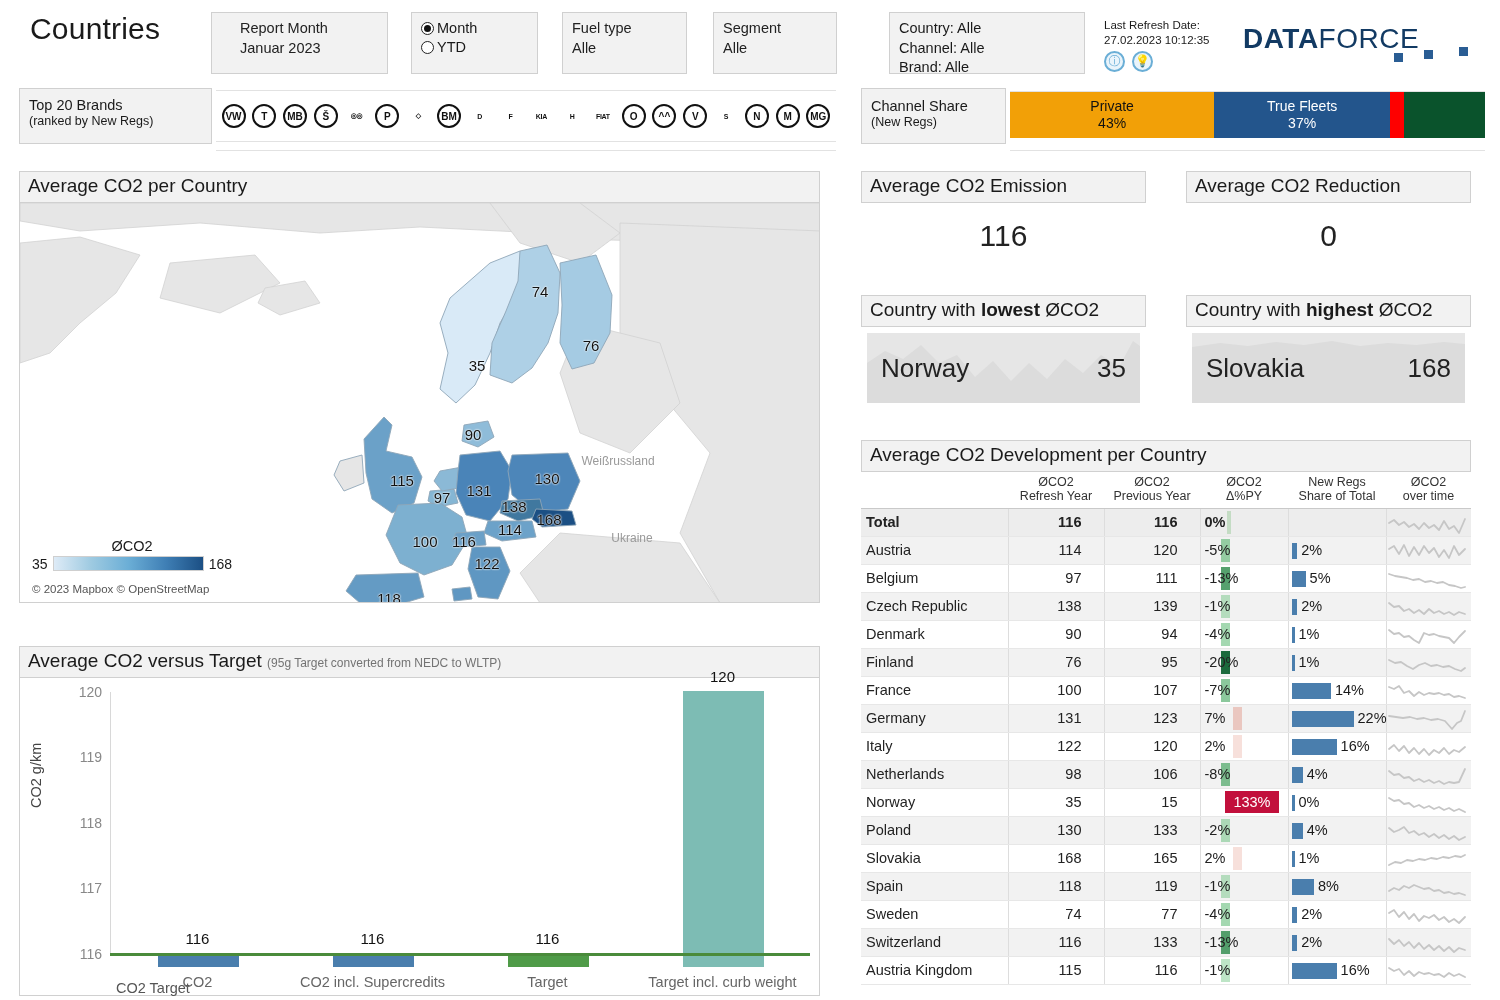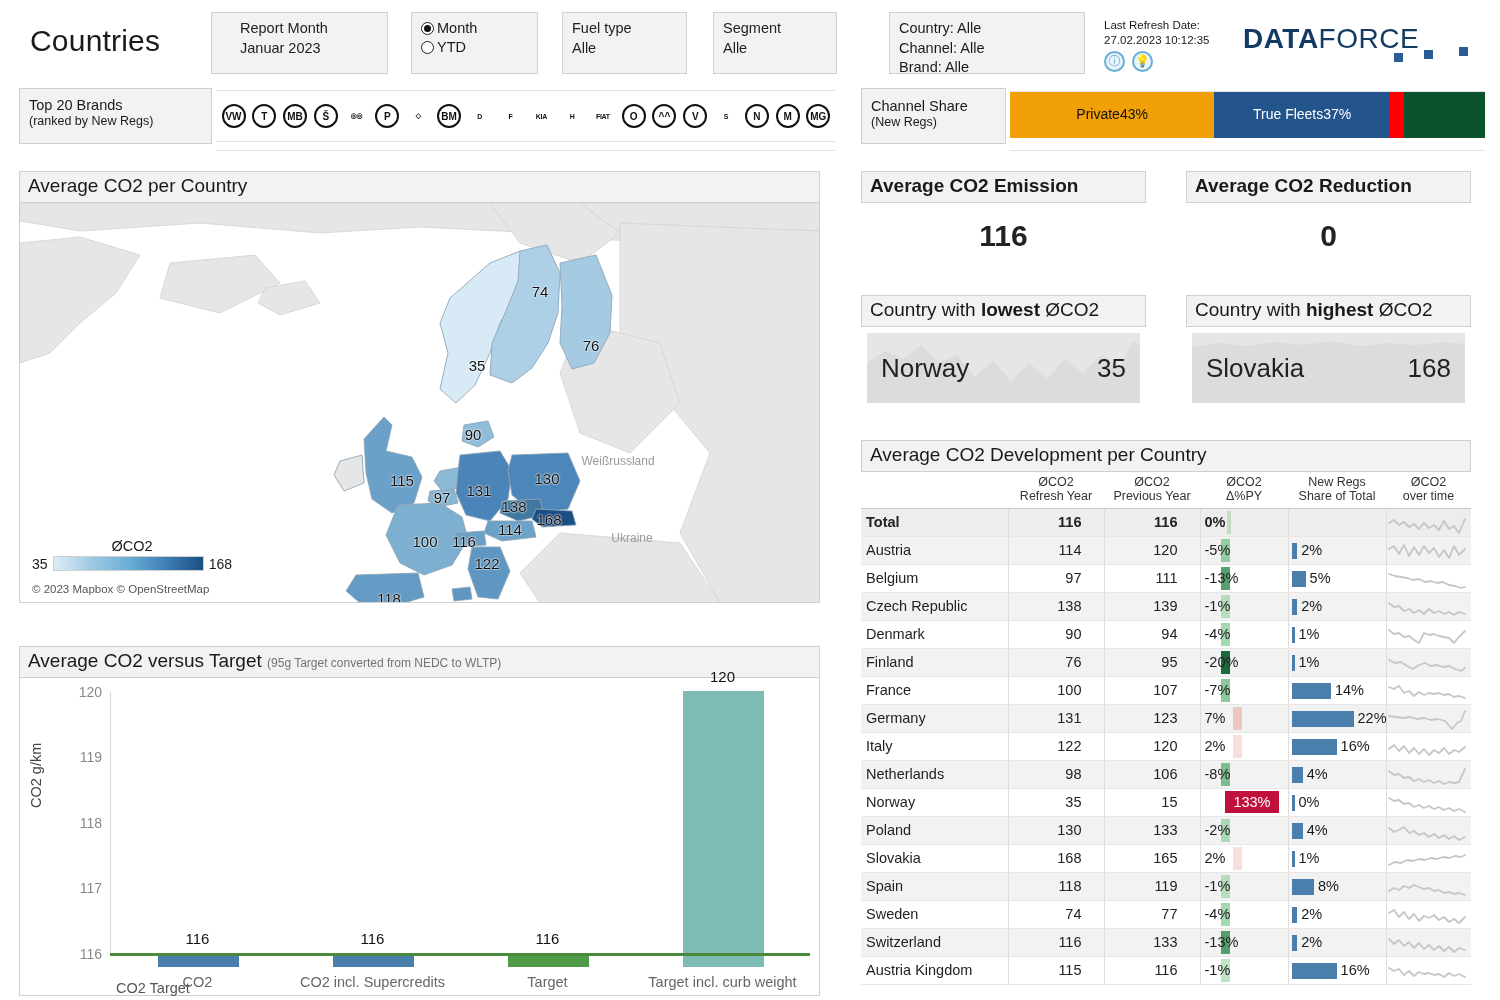--- a/index.html
+++ b/index.html
@@ -15,21 +15,21 @@
     border: 1px solid #d0d0d0;
     background: #f2f2f2;
     font-size: 19px;
     padding: 4px 8px 5px 8px;
     line-height: 1.1;
   }
   .panel-title .sub { font-size: 12px; color: #737373; }
 
   
   #app-title {
-    position: absolute; left: 30px; top: 24px;
+    position: absolute; left: 30px; top: 12px;
     font-size: 30px; letter-spacing: .2px;
   }
   .filter-card {
     position: absolute;
     border: 1px solid #d0d0d0; background: #f2f2f2;
     font-size: 14.5px; line-height: 1.35;
     padding: 6px 9px;
   }
   .filter-card .lbl { color: #222; }
   .filter-card .val { color: #222; }
@@ -98,21 +98,21 @@
     position: absolute; left: 861px; top: 88px; width: 145px; height: 56px;
     border: 1px solid #d0d0d0; background: #f2f2f2;
     font-size: 14.5px; line-height: 1.25; padding: 8px 9px;
   }
   #channel-card .small { font-size: 12.5px; }
   #channel-bar {
     position: absolute; left: 1010px; top: 91px; width: 475px; height: 47px;
     display: flex; border-top: 1px solid #e2e2e2;
   }
   #channel-bar > div {
-    display: flex; flex-direction: row; align-items: center; justify-content: center;
+    display: flex; flex-direction: column; align-items: center; justify-content: center;
     font-size: 14px; line-height: 1.25; overflow: hidden;
   }
   #channel-rule {
     position: absolute; left: 1010px; top: 150px; width: 475px;
     border-top: 1px solid #e2e2e2;
   }
   #brands-rule {
     position: absolute; left: 216px; top: 150px; width: 620px;
     border-top: 1px solid #e2e2e2;
   }
@@ -174,21 +174,21 @@
     transform: translateX(-50%); white-space: nowrap;
   }
   #target-line {
     position: absolute; left: 90px; width: 700px; height: 3.5px; background: #4a8b3b;
   }
   #target-line-label {
     position: absolute; font-size: 14.5px; color: #555; margin-top: 48px;
   }
 
   
-  .kpi { position: absolute; font-weight: bold; }
+  .kpi { position: absolute; }
   .kpi .kpi-head {
     border: 1px solid #d0d0d0; background: #f2f2f2;
     font-size: 19px; padding: 4px 8px 5px 8px; line-height: 1.1;
   }
   .kpi .kpi-value {
     text-align: center; font-size: 30px; color: #222; padding-top: 16px;
   }
   #kpi-emission { left: 861px; top: 171px; width: 285px; }
   #kpi-reduction { left: 1186px; top: 171px; width: 285px; }
 

